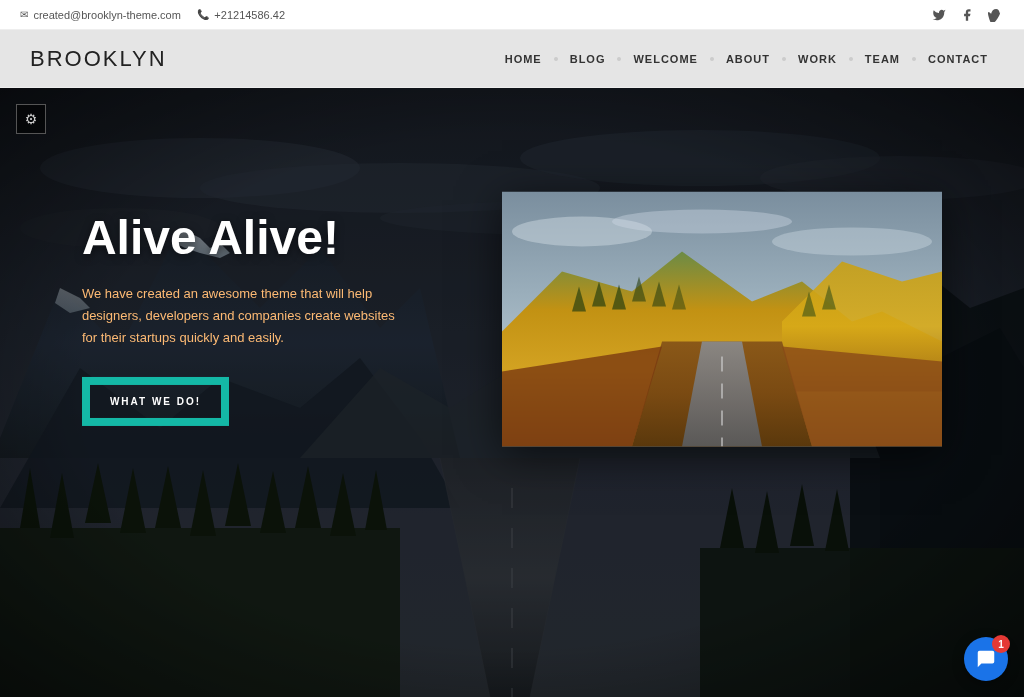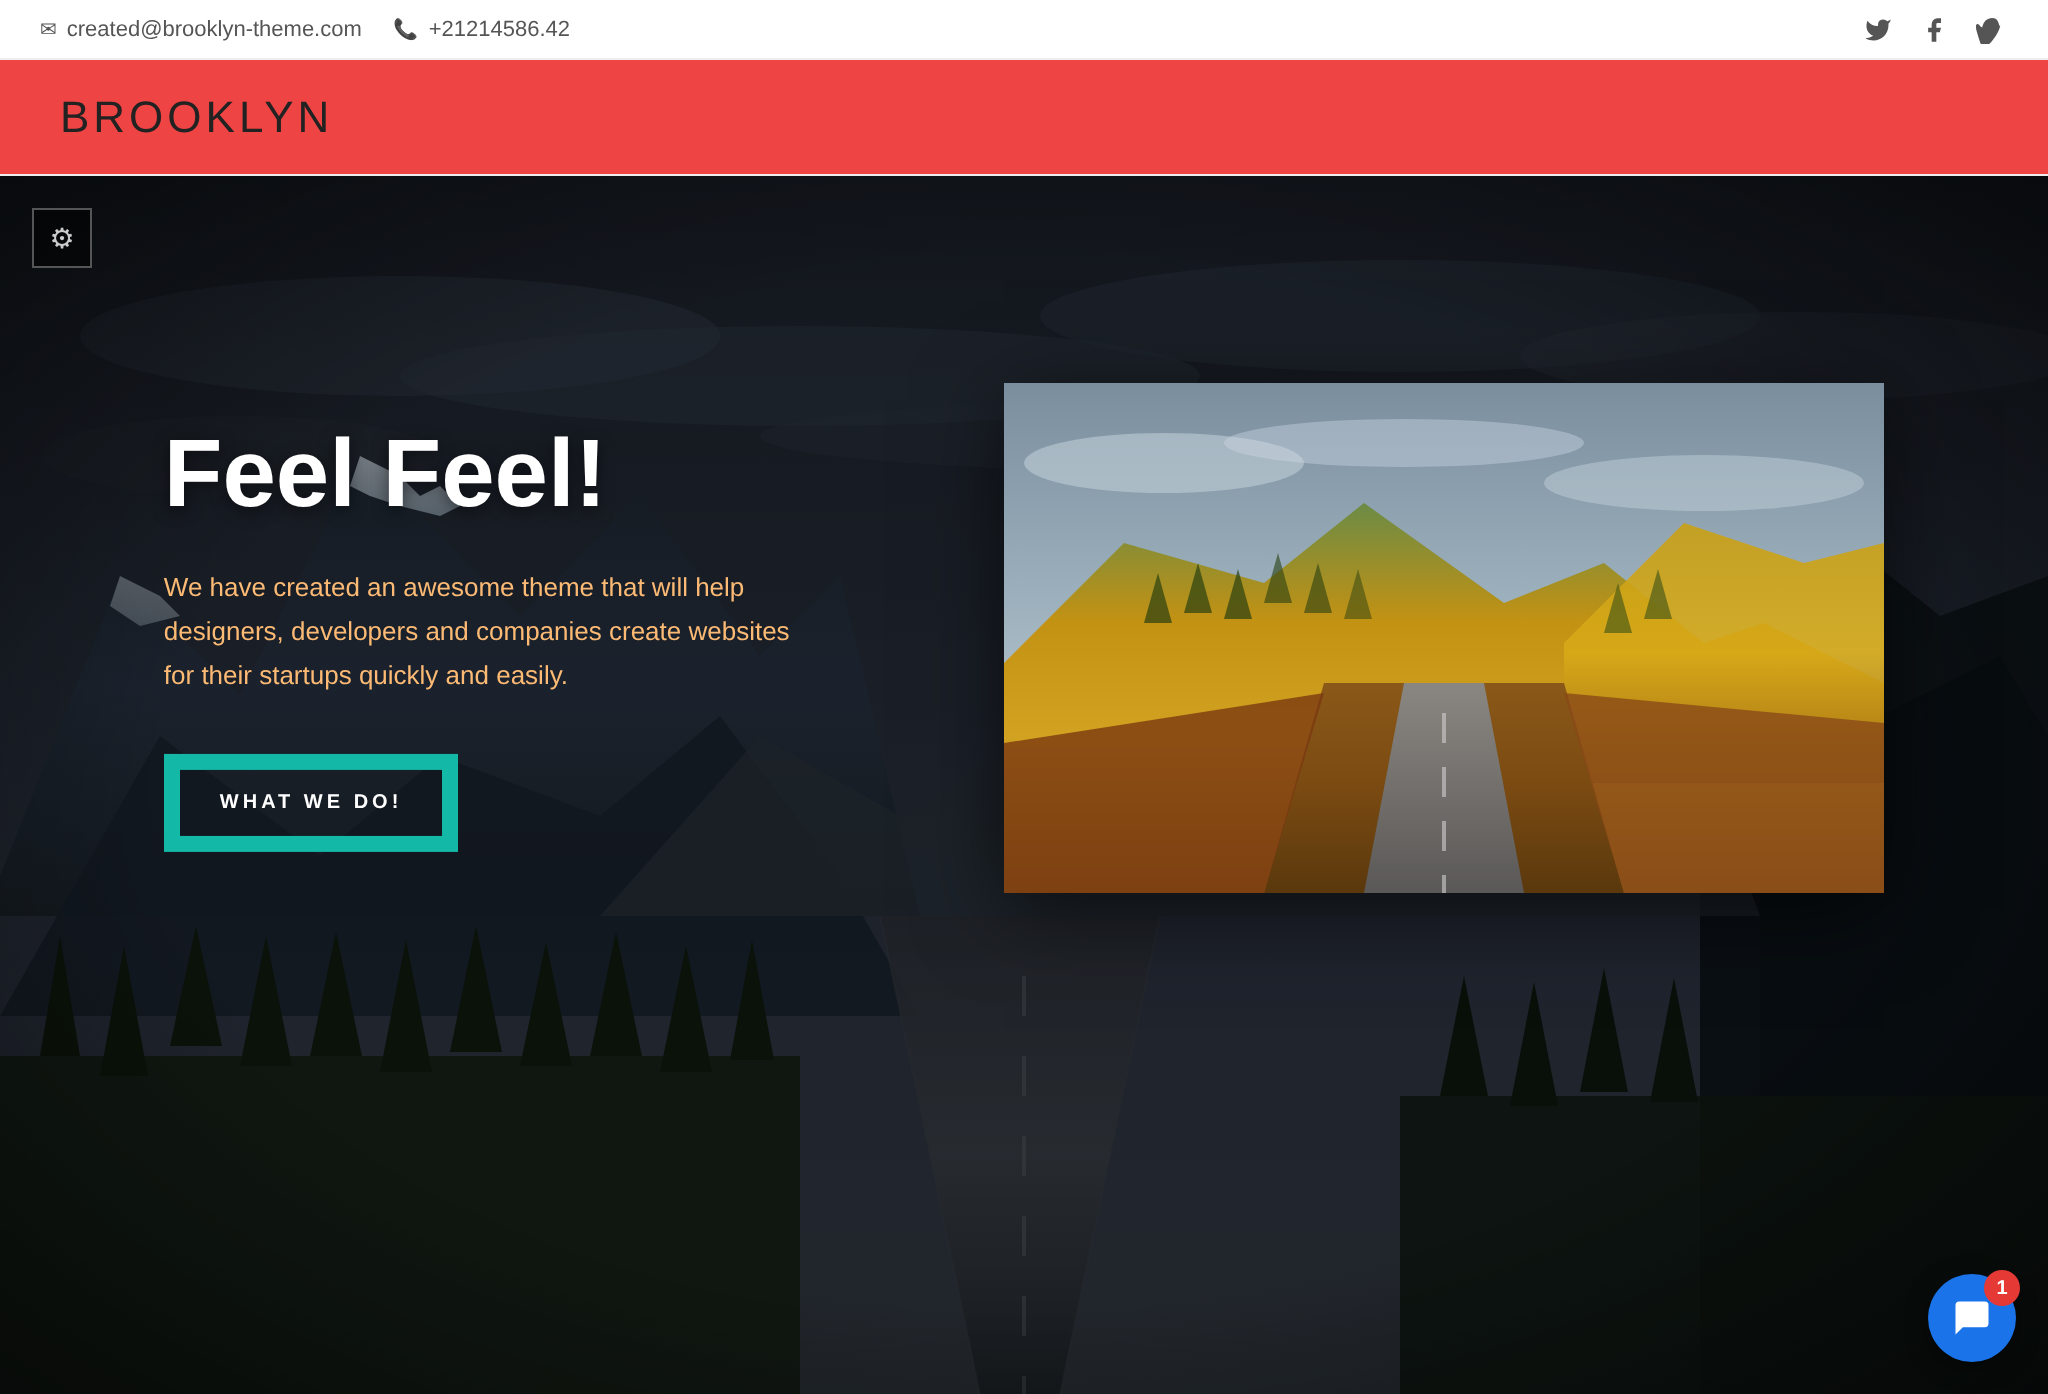--- a/index.html
+++ b/index.html
@@ -21,21 +21,21 @@
     .top-bar-contact { display: flex; align-items: center; gap: 5px; }
     .top-bar-right { display: flex; align-items: center; gap: 10px; }
     .social-icon {
       width: 18px; height: 18px;
       display: flex; align-items: center; justify-content: center;
       font-size: 12px; color: #666; cursor: pointer;
     }
 
     
     .header {
-      background: #ef4444;
+      background: #e5e5e5;
       height: 58px;
       display: flex;
       align-items: center;
       justify-content: space-between;
       padding: 0 30px;
       border-bottom: 1px solid #eee;
     }
     .logo {
       font-size: 22px;
       font-weight: 700;
@@ -224,20 +224,35 @@
           <text x="4" y="16" font-size="10" fill="#555">V</text>
         </svg>
     </div>
   </div>
 </div>
 
 <div class="header">
   <div class="logo">
     <span>BROOK</span><span style="font-weight:300;">LYN</span>
   </div>
+  <nav class="nav">
+    <span class="nav-item">HOME</span>
+    <span class="nav-dot"></span>
+    <span class="nav-item">BLOG</span>
+    <span class="nav-dot"></span>
+    <span class="nav-item">WELCOME</span>
+    <span class="nav-dot"></span>
+    <span class="nav-item">ABOUT</span>
+    <span class="nav-dot"></span>
+    <span class="nav-item">WORK</span>
+    <span class="nav-dot"></span>
+    <span class="nav-item">TEAM</span>
+    <span class="nav-dot"></span>
+    <span class="nav-item">CONTACT</span>
+  </nav>
 </div>
 
 <div class="hero">
 
   <div class="hero-bg"></div>
 
   <svg class="cloud-svg" viewBox="0 0 1024 609" preserveAspectRatio="xMidYMid slice">
 
     <defs>
       <linearGradient id="skyGrad" x1="0" y1="0" x2="0" y2="1">
@@ -321,21 +336,21 @@
     <rect width="1024" height="609" fill="url(#vignette)"></rect>
 
     <rect width="1024" height="609" fill="rgba(5,8,12,0.35)"></rect>
   </svg>
 
   <div class="gear-btn">
     <span>⚙</span>
   </div>
 
   <div class="hero-content">
-    <h1 class="hero-title">Feel Feel!</h1>
+    <h1 class="hero-title">Alive Alive!</h1>
     <p class="hero-subtitle">We have created an awesome theme that will help designers, developers and companies create websites for their startups quickly and easily.</p>
     <button class="hero-btn">WHAT WE DO!</button>
   </div>
 
   <div class="hero-image-card">
     <svg width="440" height="255" viewBox="0 0 440 255">
       <defs>
         <linearGradient id="skyCard" x1="0" y1="0" x2="0" y2="1">
           <stop offset="0%" stop-color="#7a8e9e"></stop>
           <stop offset="40%" stop-color="#9aaebb"></stop>

